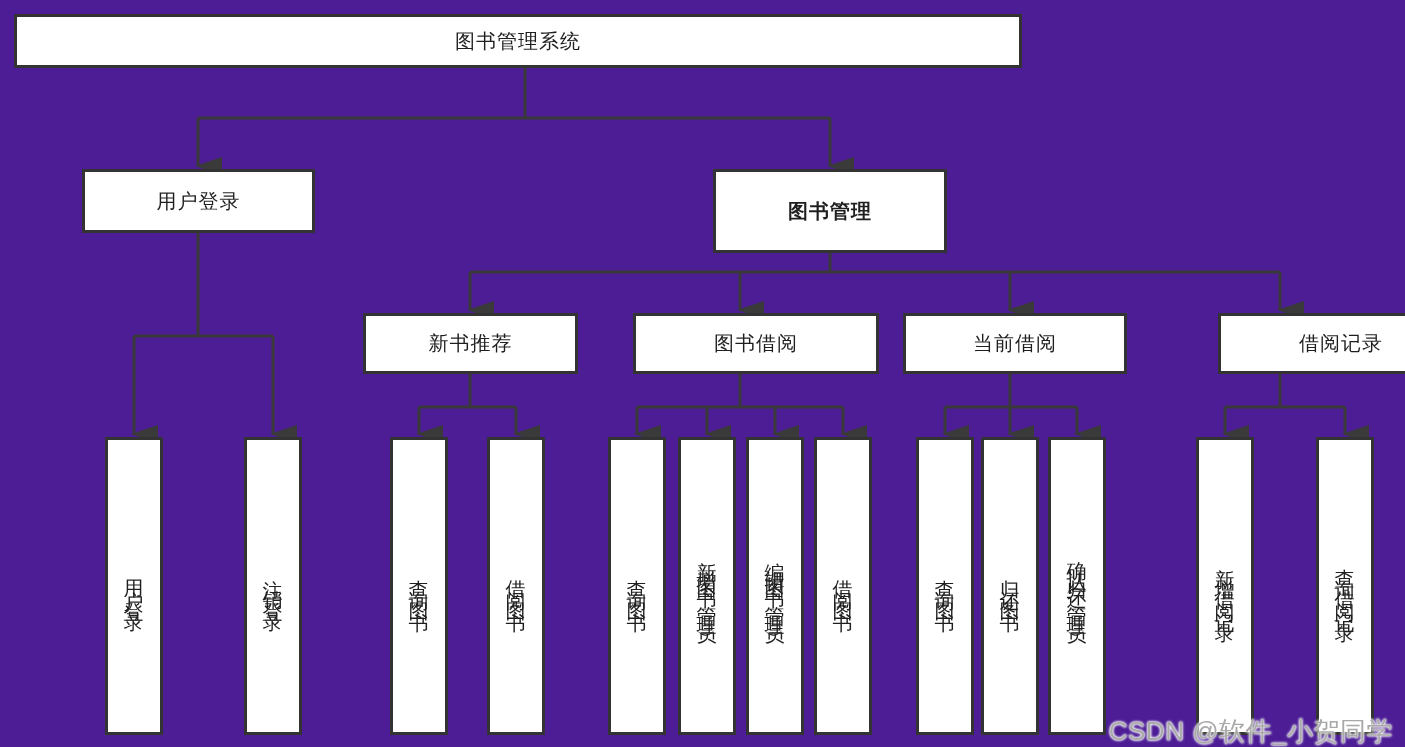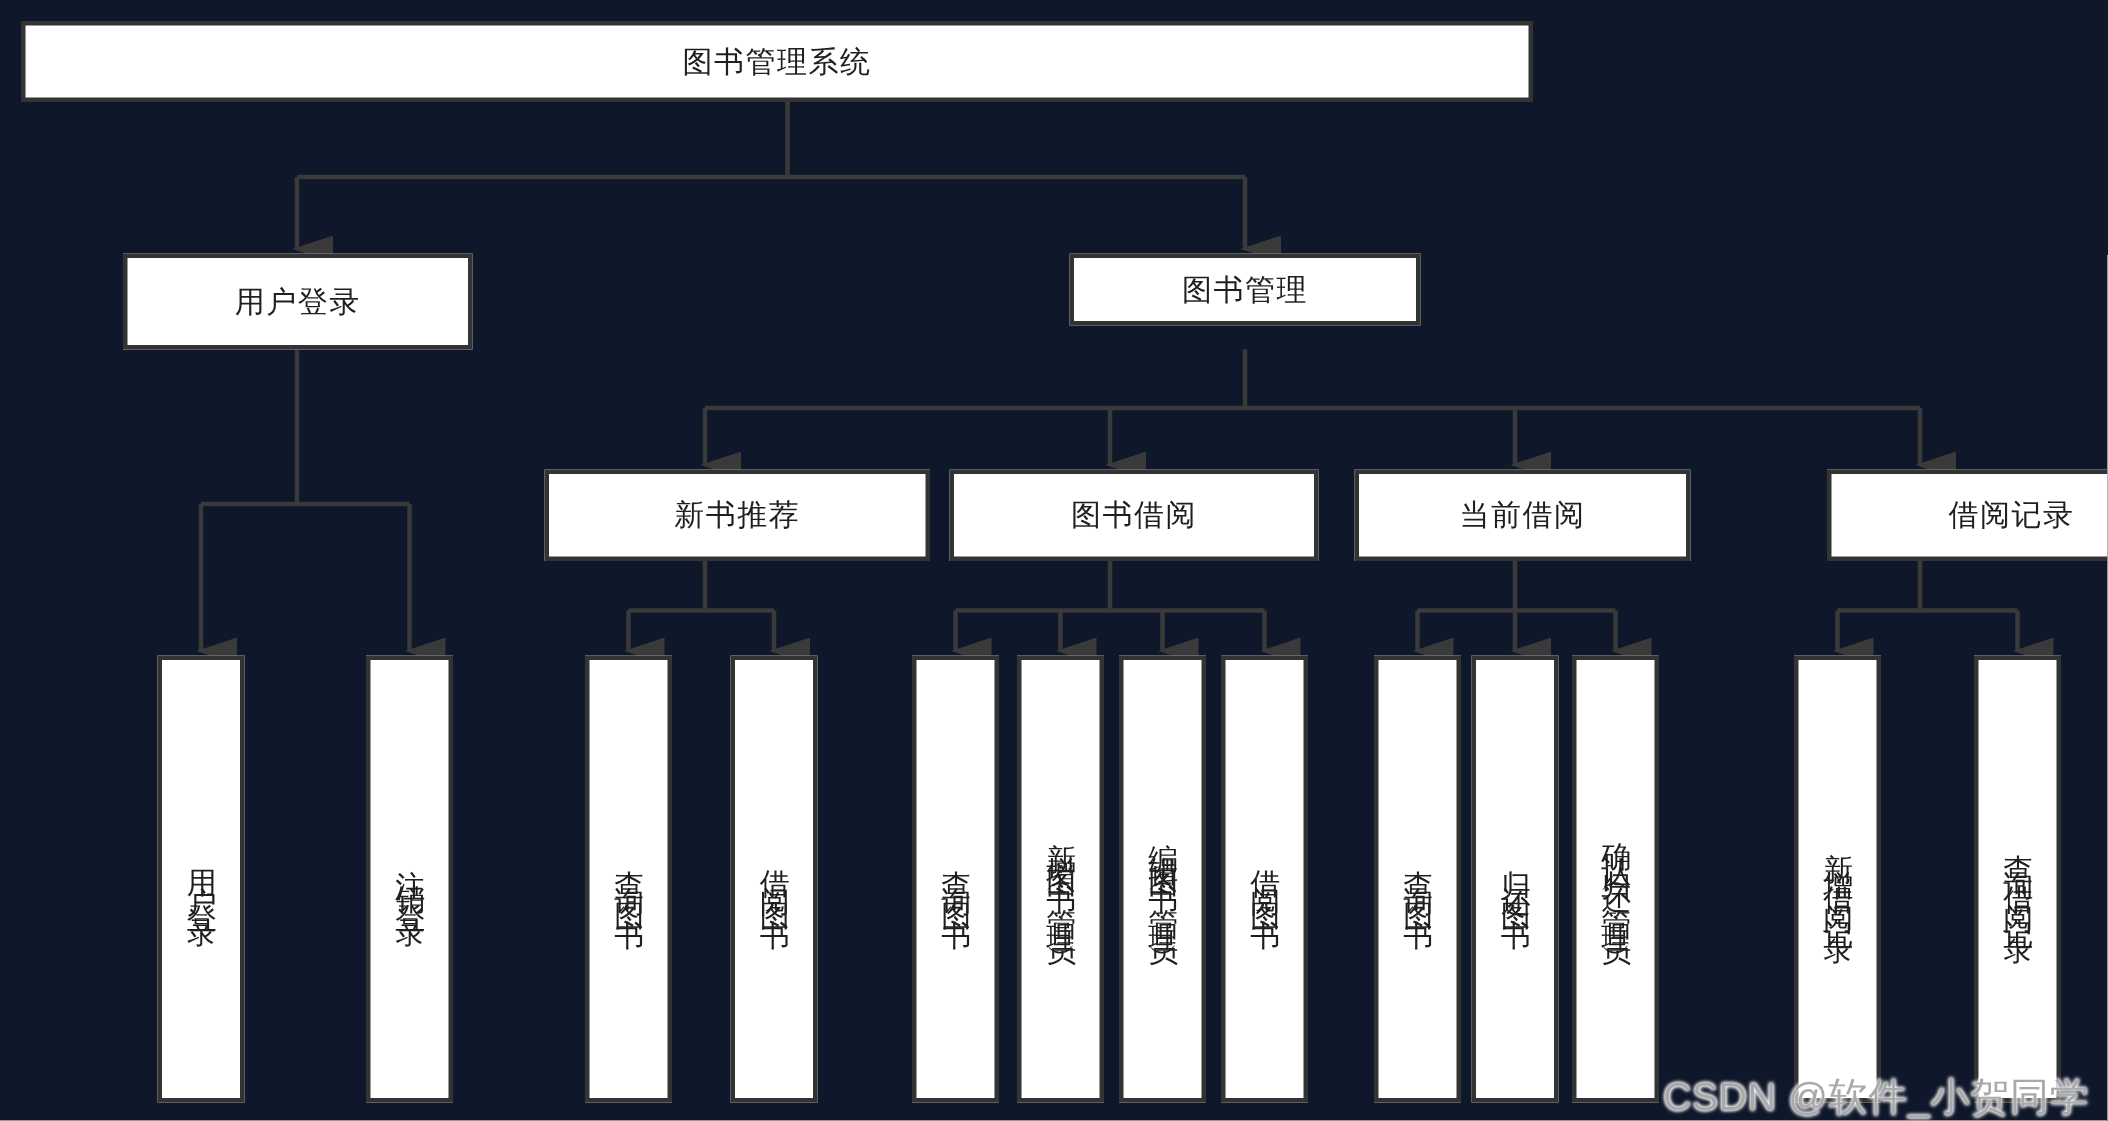--- a/index.html
+++ b/index.html
@@ -1,17 +1,17 @@
 <!DOCTYPE html>
 <html><head>
 <meta charset="utf-8">
 <style>
   html,body{margin:0;padding:0;background:#ffffff;}
   body{width:1405px;height:747px;font-family:"Liberation Sans","DejaVu Sans",sans-serif;}
-  .stage{position:relative;width:1405px;height:747px;background:#0f172a;overflow:hidden;text-align:center;}
+  .stage{position:relative;width:1405px;height:747px;background:#4c1d95;overflow:hidden;text-align:center;}
   .connectors{position:absolute;left:0;top:0;width:1405px;height:747px;z-index:1;}
   .node{
     position:absolute;
     box-sizing:border-box;
     border:3px solid #333333;
     background:#ffffff;
     color:#1f1f1f;
     display:flex;
     align-items:center;
     justify-content:center;
@@ -24,22 +24,22 @@
     text-orientation:mixed;
     font-size:20px;
     letter-spacing:11px;
     line-height:1;
     white-space:nowrap;
   }
   .node.v .vtext.long{letter-spacing:9px;}
   
   .b-root{left:14px;top:14px;width:1008px;height:54px;font-size:21px;}
   .b-userlogin{left:82px;top:169px;width:233px;height:64px;}
-  .b-bookmgmt{left:713px;top:169px;width:234px;height:48px;}
-  .b-l3-0{left:363px;top:313px;width:257px;height:61px;}
+  .b-bookmgmt{left:713px;top:169px;width:234px;height:84px;font-weight:bold;}
+  .b-l3-0{left:363px;top:313px;width:215px;height:61px;}
   .b-l3-1{left:633px;top:313px;width:246px;height:61px;}
   .b-l3-2{left:903px;top:313px;width:224px;height:61px;}
   .b-l3-3{left:1218px;top:313px;width:246px;height:61px;}
   
   .b-u0{left:105px;}  .b-u1{left:244px;}
   .b-n0{left:390px;}  .b-n1{left:487px;}
   .b-bb0{left:608px;} .b-bb1{left:678px;} .b-bb2{left:746px;} .b-bb3{left:814px;}
   .b-c0{left:916px;}  .b-c1{left:981px;}  .b-c2{left:1048px;}
   .b-r0{left:1196px;} .b-r1{left:1316px;}
   .watermark{

